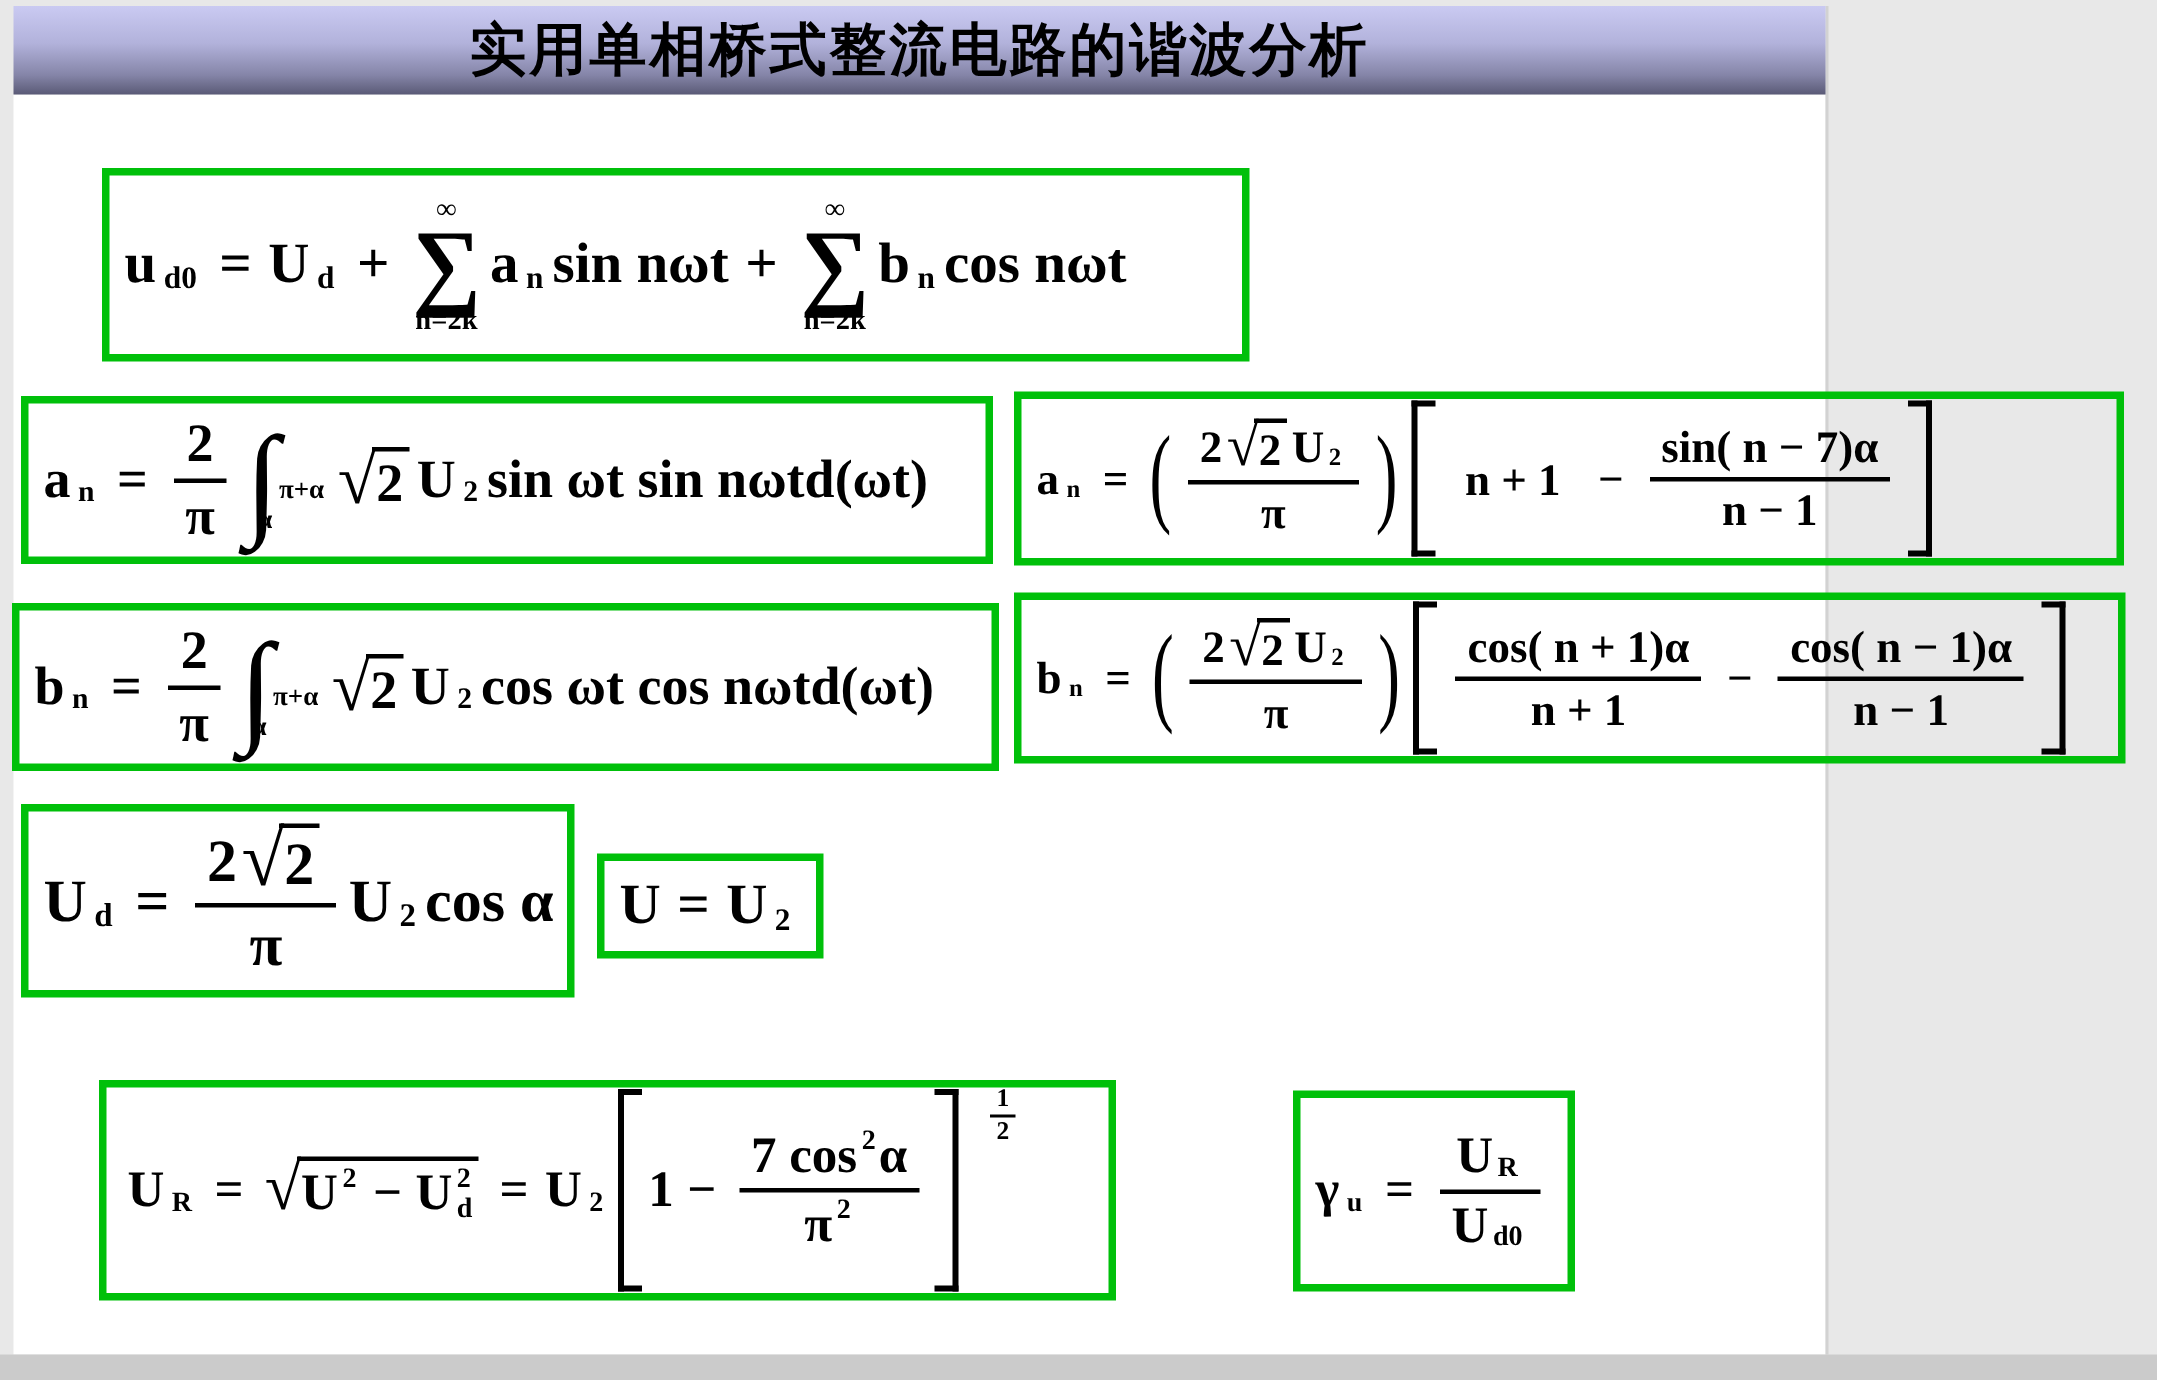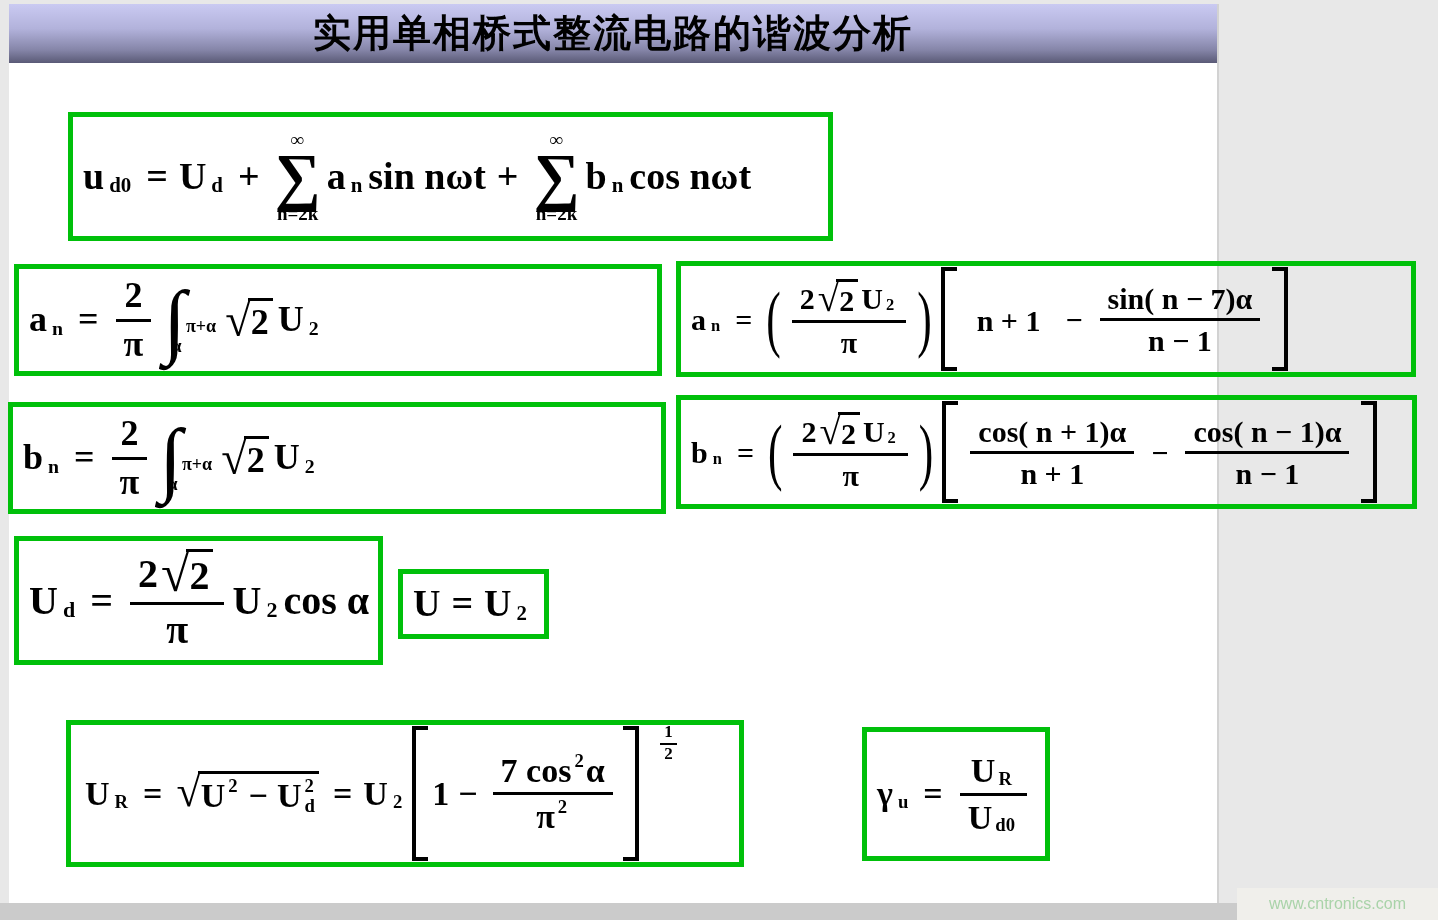--- a/index.html
+++ b/index.html
@@ -108,20 +108,21 @@
       </span>
     </span>
     <span class="sqrt">
       <span class="rad">√</span>
       <span class="bar">
           <span class="t">2</span>
         </span>
     </span>
     <span class="t">U</span>
       <span class="sb">2</span>
+    <span class="t">sin ωt sin nωtd(ωt)</span>
   </div>
 
   <div class="fbox" style="left:676px;top:261px;width:740px;height:116px;font-size:30px;">
     <span class="t">a</span>
       <span class="sb">n</span>
     <span class="t op">=</span>
     <span class="bigp">(</span>
     <span class="frac">
       <span class="num">
         <span class="t">2</span>
@@ -177,20 +178,21 @@
       </span>
     </span>
     <span class="sqrt">
       <span class="rad">√</span>
       <span class="bar">
           <span class="t">2</span>
         </span>
     </span>
     <span class="t">U</span>
       <span class="sb">2</span>
+    <span class="t">cos ωt cos nωtd(ωt)</span>
   </div>
 
   <div class="fbox" style="left:676px;top:395px;width:741px;height:114px;font-size:30px;">
     <span class="t">b</span>
       <span class="sb">n</span>
     <span class="t op">=</span>
     <span class="bigp">(</span>
     <span class="frac">
       <span class="num">
         <span class="t">2</span>
@@ -311,17 +313,14 @@
         <span class="t">U</span>
           <span class="sb">R</span>
       </span>
       <span class="den">
         <span class="t">U</span>
           <span class="sb">d0</span>
       </span>
     </span>
   </div>
 
-  <div id="wmbox">
-    <span class="wm">www.cntronics.com</span>
-  </div>
 
 </div>
 
 </body></html>

